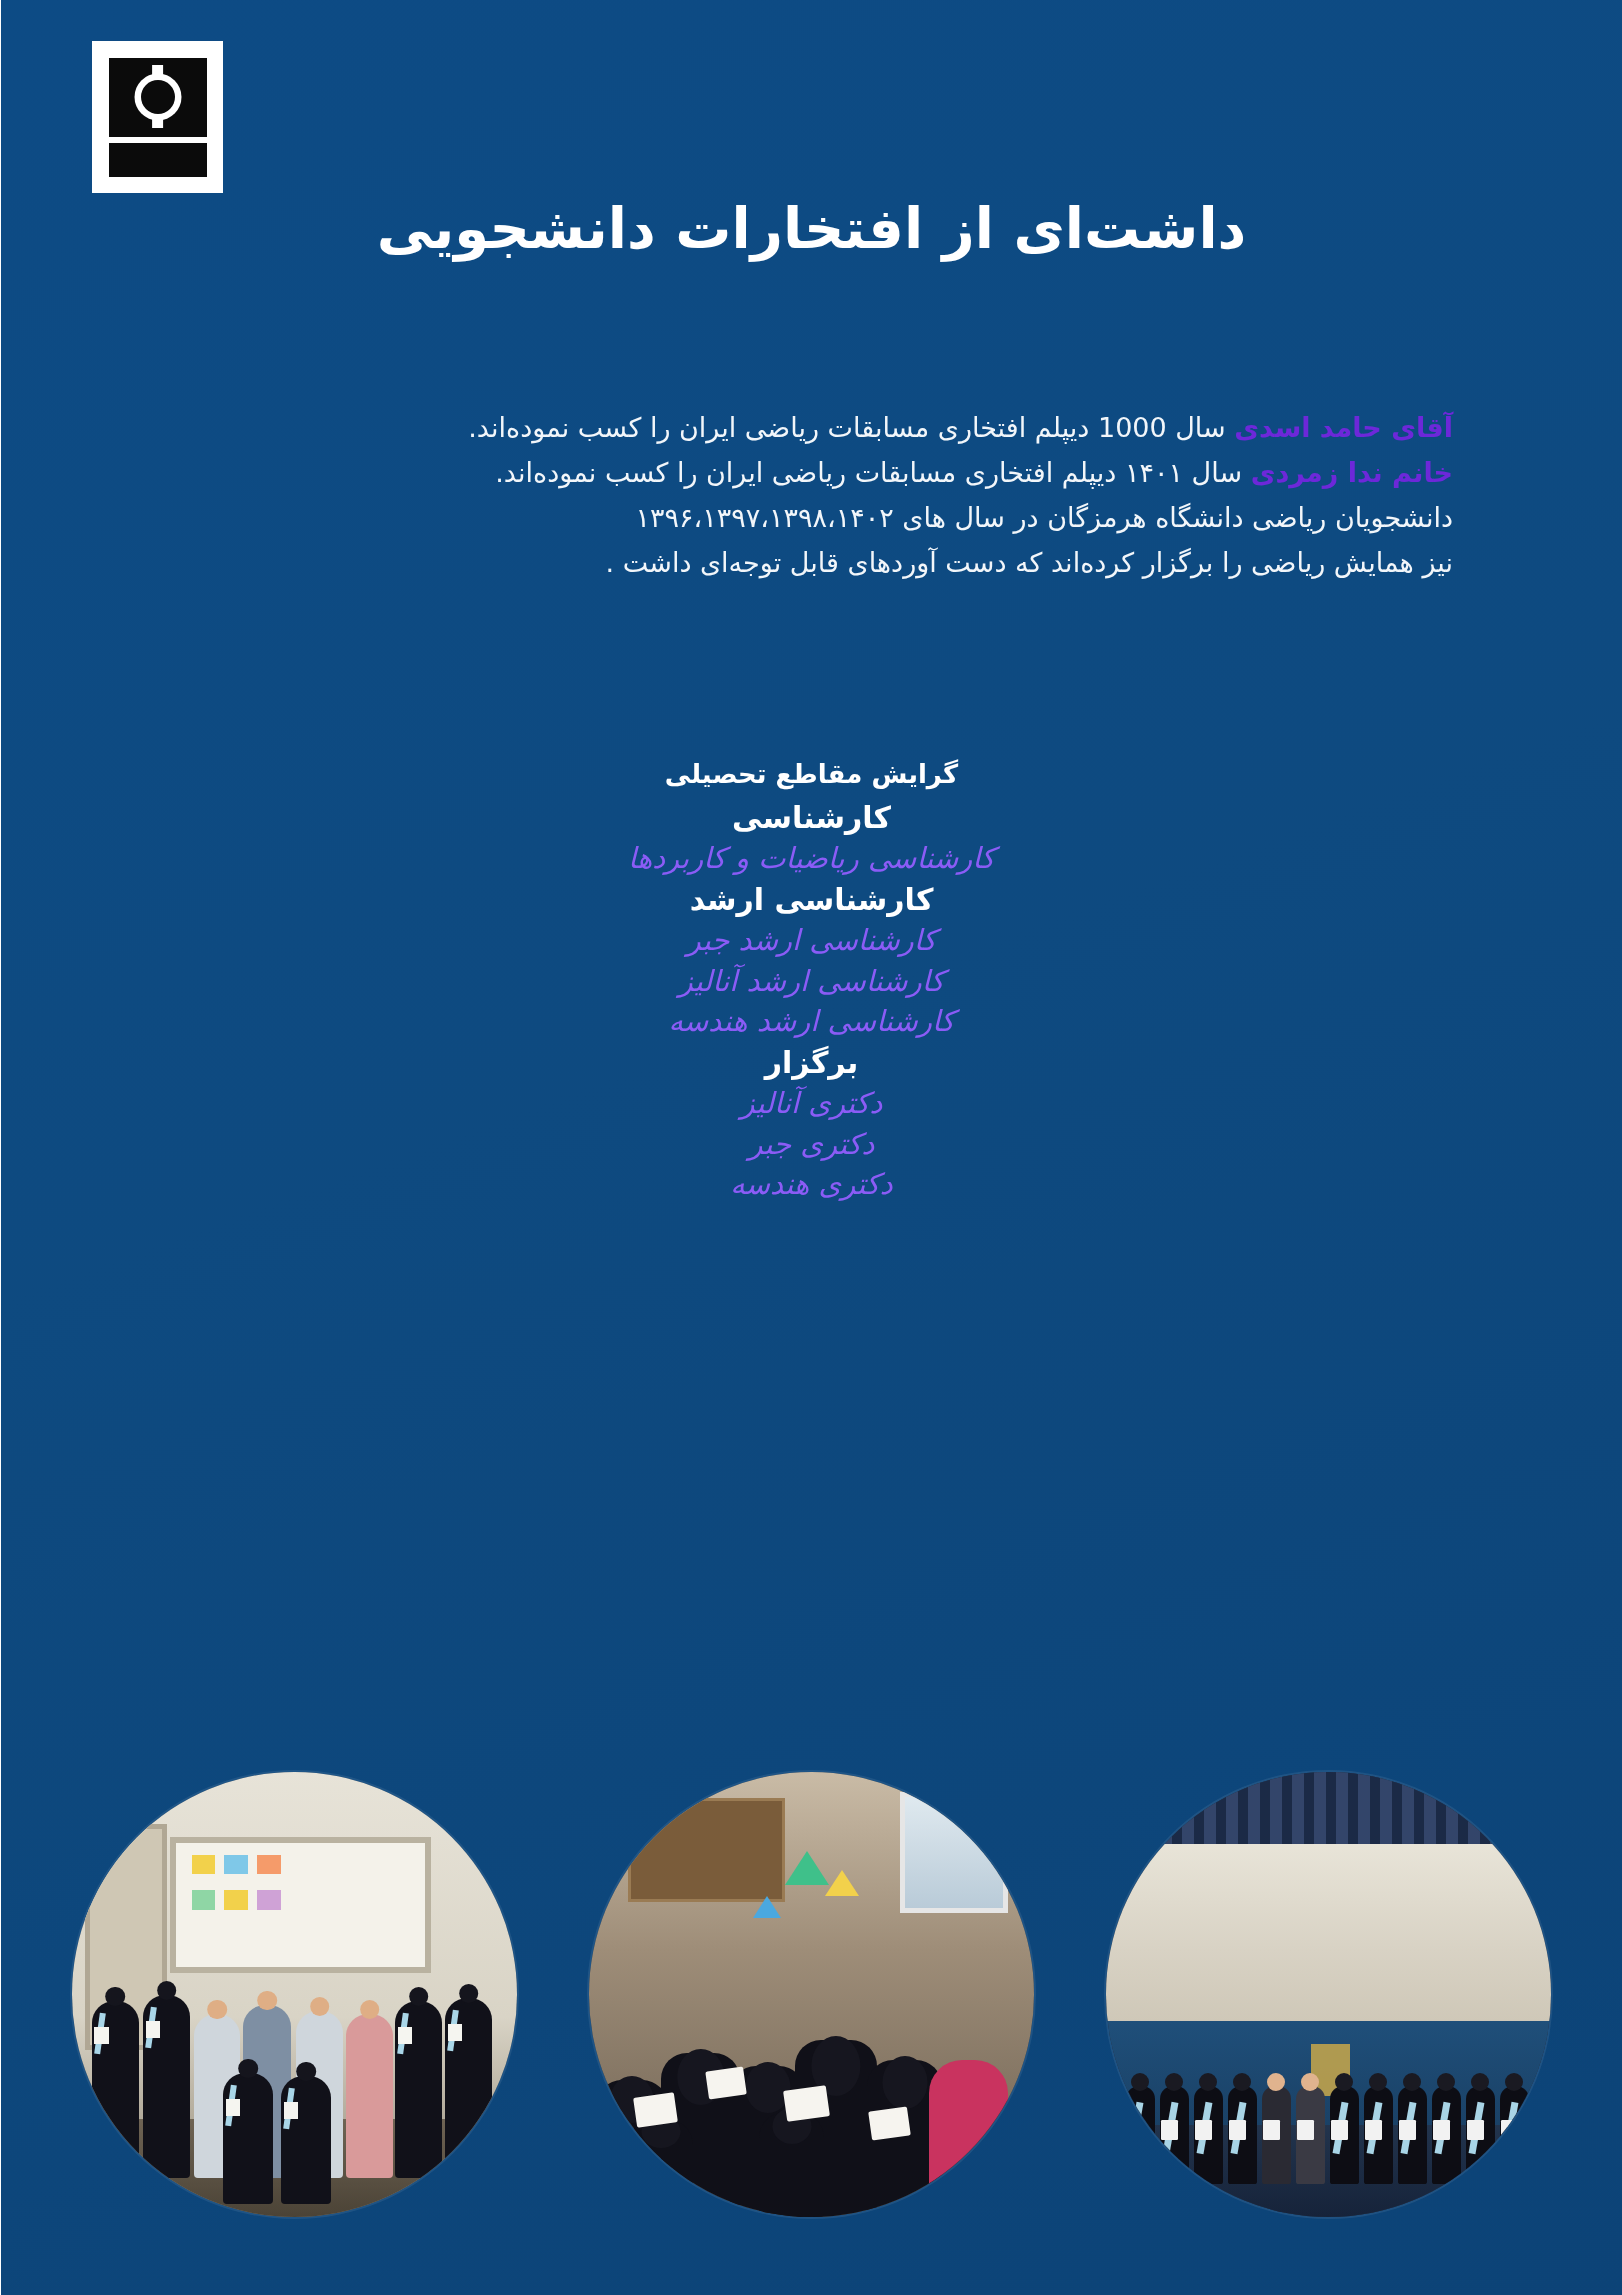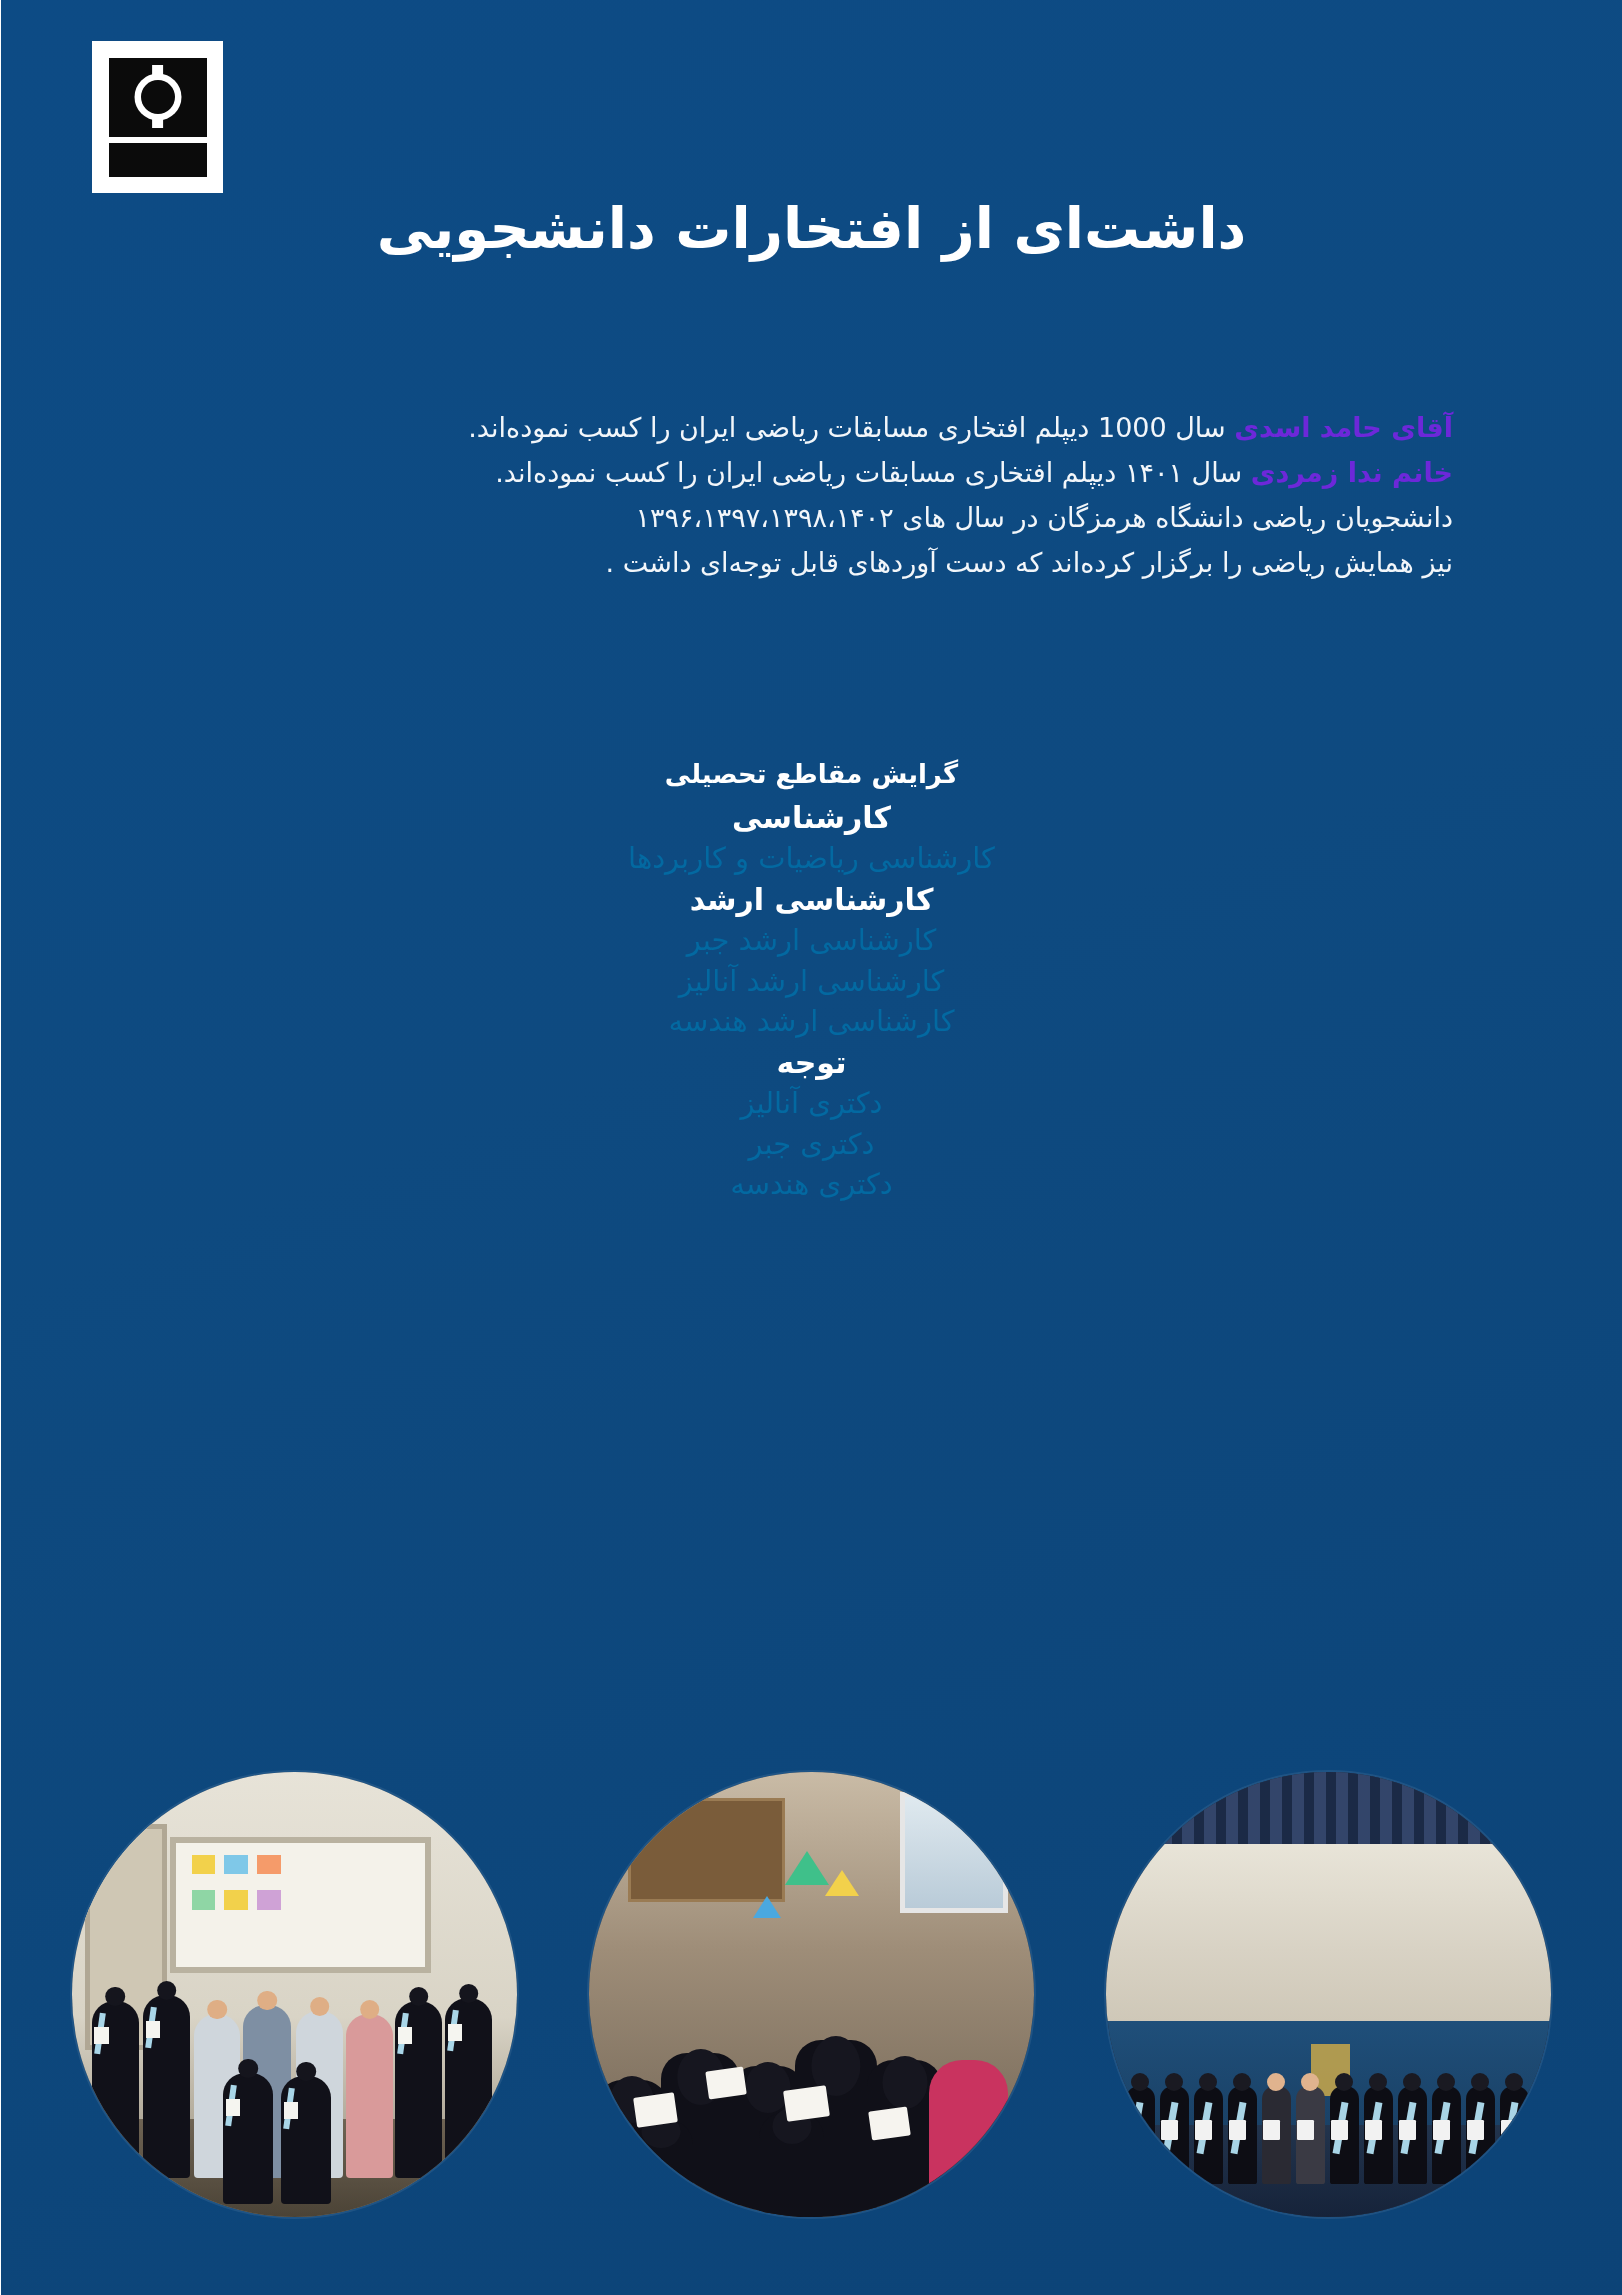--- a/index.html
+++ b/index.html
@@ -129,21 +129,22 @@
   .programs .level {
     font-size: 30px;
     font-weight: bold;
     margin: 6.5px 0 5.2px 0;
     color: #ffffff;
   }
   .programs .item {
     font-size: 29px;
     font-weight: normal;
     margin: 6.5px 0;
-    color: #0369a1;
+    color: #8b5cf6;
+    font-style: italic;
   }
 
   
   .photos {
     position: absolute;
     bottom: 52px;
     left: 0;
     right: 0;
     height: 497px;
     display: flex;
@@ -257,21 +258,21 @@
   <div class="heading">گرایش مقاطع تحصیلی</div>
 
   <div class="level">کارشناسی</div>
   <div class="item">کارشناسی ریاضیات و کاربردها</div>
 
   <div class="level">کارشناسی ارشد</div>
   <div class="item">کارشناسی ارشد جبر</div>
   <div class="item">کارشناسی ارشد آنالیز</div>
   <div class="item">کارشناسی ارشد هندسه</div>
 
-  <div class="level">توجه</div>
+  <div class="level">برگزار</div>
   <div class="item">دکتری آنالیز</div>
   <div class="item">دکتری جبر</div>
   <div class="item">دکتری هندسه</div>
 </div>
 
 <div class="photos">
 
   <div class="photo">
     <div class="ph1-bg"></div>
     <div class="ph1-curtain"></div>

